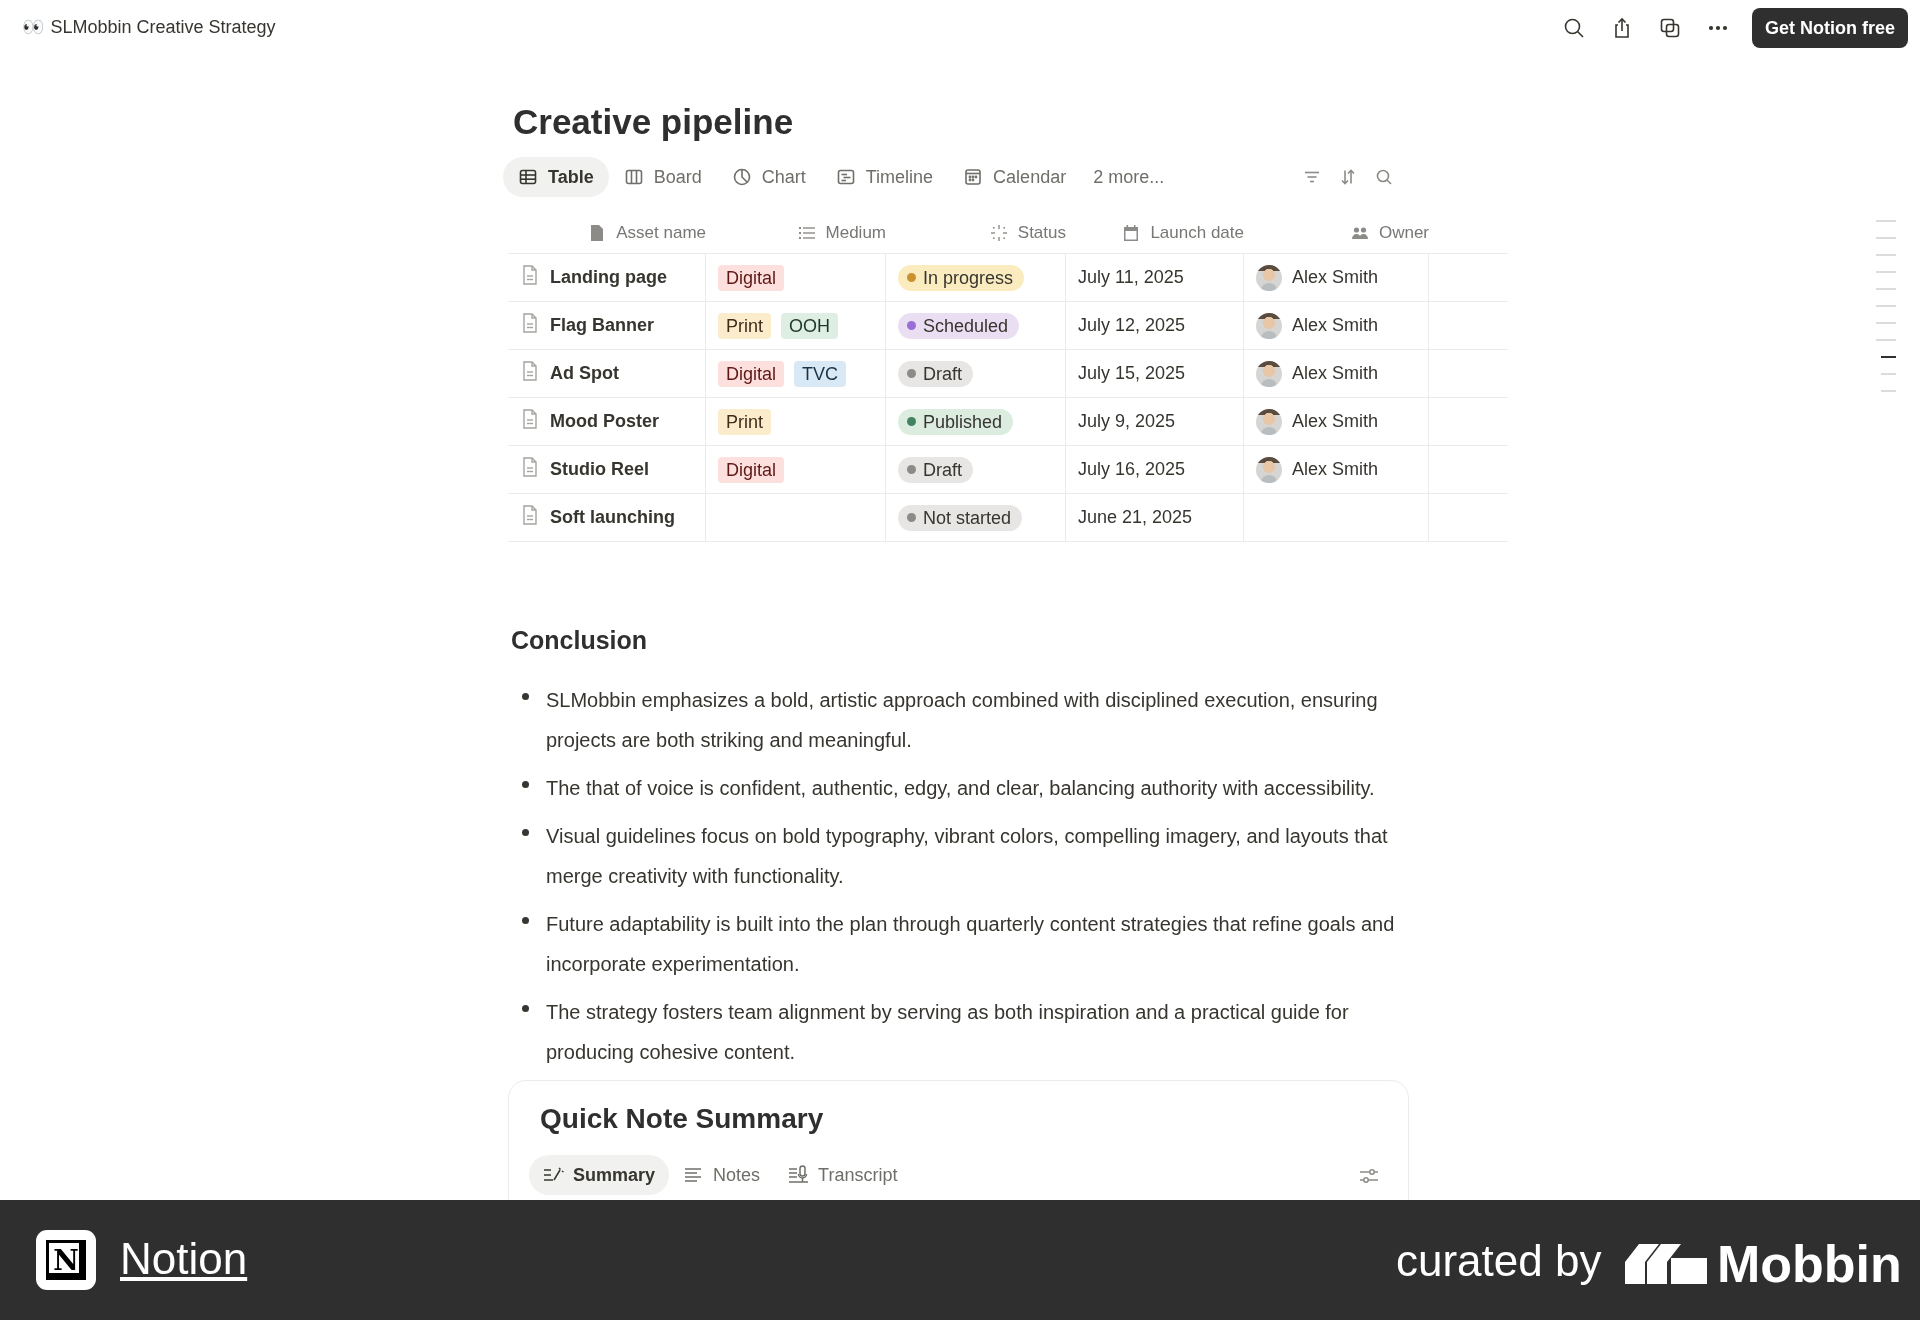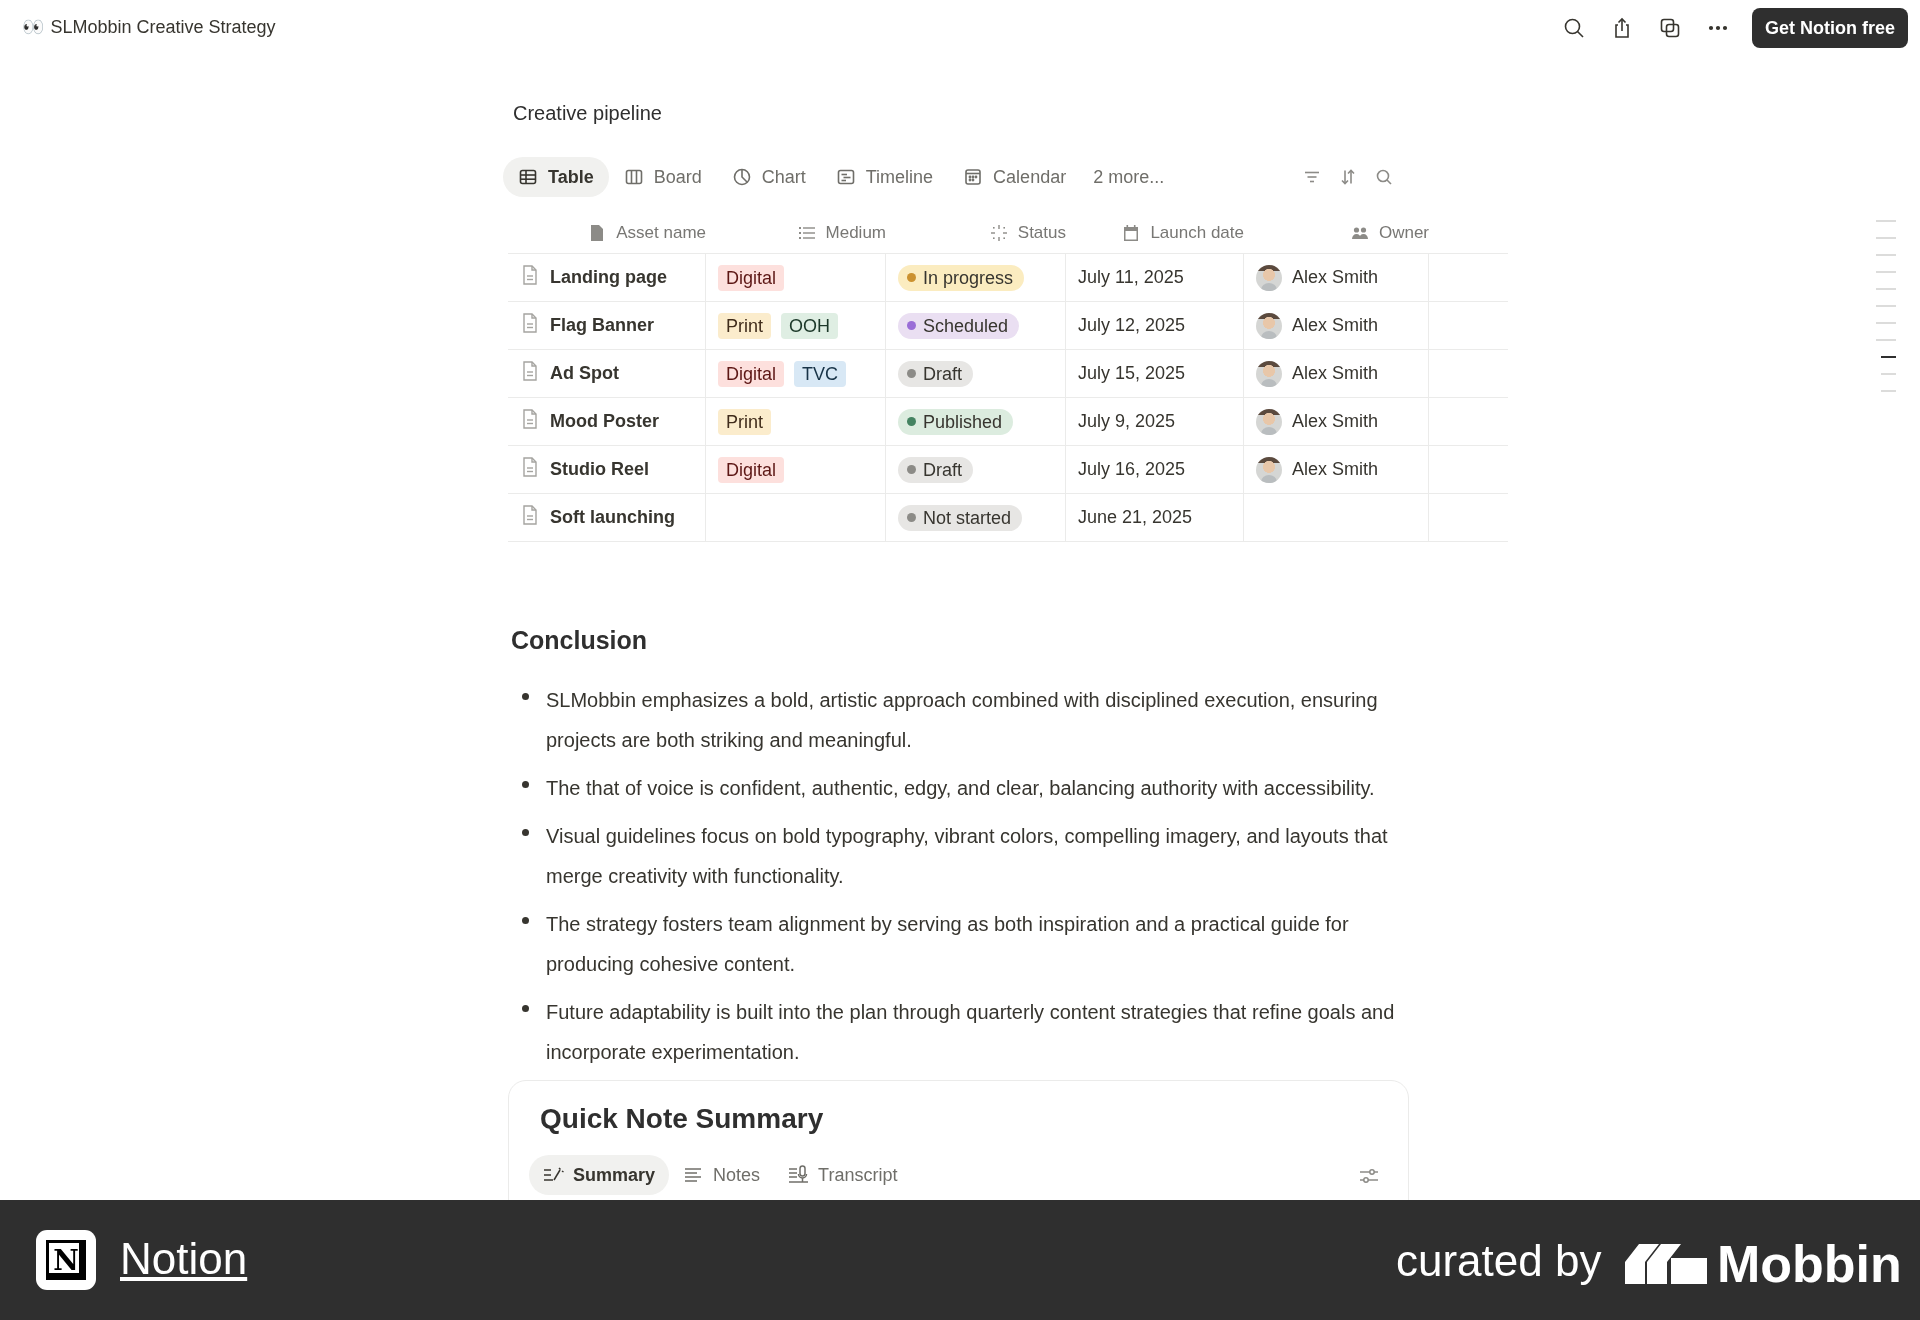--- a/index.html
+++ b/index.html
@@ -9,21 +9,21 @@
   
   .topbar { position: absolute; left: 0; top: 0; width: 1920px; height: 56px; }
   .crumb { position: absolute; left: 22px; top: 16px; display: flex; align-items: center; gap: 8px; font-size: 18px; color: #37352f; }
   .crumb .emoji { font-size: 18px; letter-spacing: -2px; }
   .top-actions { position: absolute; right: 12px; top: 8px; display: flex; align-items: center; gap: 0; height: 40px; }
   .icon-btn { width: 48px; height: 40px; display: flex; align-items: center; justify-content: center; cursor: pointer; }
   .icon-btn svg { width: 24px; height: 24px; stroke: #37352f; fill: none; stroke-width: 1.6; }
   .cta { margin-left: 10px; background: #2f2f2f; color: #fff; font-weight: 700; font-size: 18px; height: 40px; padding: 0 13px; border-radius: 8px; display: flex; align-items: center; border: none; }
 
   
-  .db-title { position: absolute; left: 513px; top: 102px; font-size: 20px; font-weight: 400; color: #2f2f2f; }
+  .db-title { position: absolute; left: 513px; top: 102px; font-size: 35px; font-weight: 700; color: #2f2f2f; }
   .views { position: absolute; left: 503px; top: 157px; height: 40px; display: flex; align-items: center; }
   .view-tab { display: flex; align-items: center; gap: 10px; height: 40px; padding: 0 15px; border-radius: 20px; font-size: 18px; color: #6f6e69; cursor: pointer; }
   .view-tab.active { background: #f1f1ef; color: #37352f; font-weight: 700; }
   .view-tab svg { width: 20px; height: 20px; stroke: currentColor; fill: none; stroke-width: 1.6; }
   .view-more { font-size: 18px; color: #6f6e69; padding: 0 12px; }
   .tools { position: absolute; left: 1300px; top: 165px; display: flex; gap: 12px; }
   .tools .tool { width: 24px; height: 24px; display: flex; align-items: center; justify-content: center; }
   .tools svg { width: 18px; height: 18px; stroke: #8c8b87; fill: none; stroke-width: 1.6; }
 
   
@@ -409,22 +409,22 @@
   <span style="width:15px;background:#2f2f2f"></span>
   <span style="width:15px"></span>
   <span style="width:15px"></span>
 </div>
 
 <div class="h2">Conclusion</div>
 <ul class="bullets">
   <li>SLMobbin emphasizes a bold, artistic approach combined with disciplined execution, ensuring projects are both striking and meaningful.</li>
   <li>The that of voice is confident, authentic, edgy, and clear, balancing authority with accessibility.</li>
   <li>Visual guidelines focus on bold typography, vibrant colors, compelling imagery, and layouts that merge creativity with functionality.</li>
+  <li>Future adaptability is built into the plan through quarterly content strategies that refine goals and incorporate experimentation.</li>
   <li>The strategy fosters team alignment by serving as both inspiration and a practical guide for producing cohesive content.</li>
-  <li>Future adaptability is built into the plan through quarterly content strategies that refine goals and incorporate experimentation.</li>
 </ul>
 
 <div class="card">
   <div class="card-title">Quick Note Summary</div>
   <div class="card-tabs">
     <div class="card-tab active">
       <svg viewBox="0 0 22 20">
           <line x1="1" y1="5" x2="8" y2="5"></line>
           <line x1="1" y1="10" x2="8" y2="10"></line>
           <line x1="1" y1="15" x2="10" y2="15"></line>

